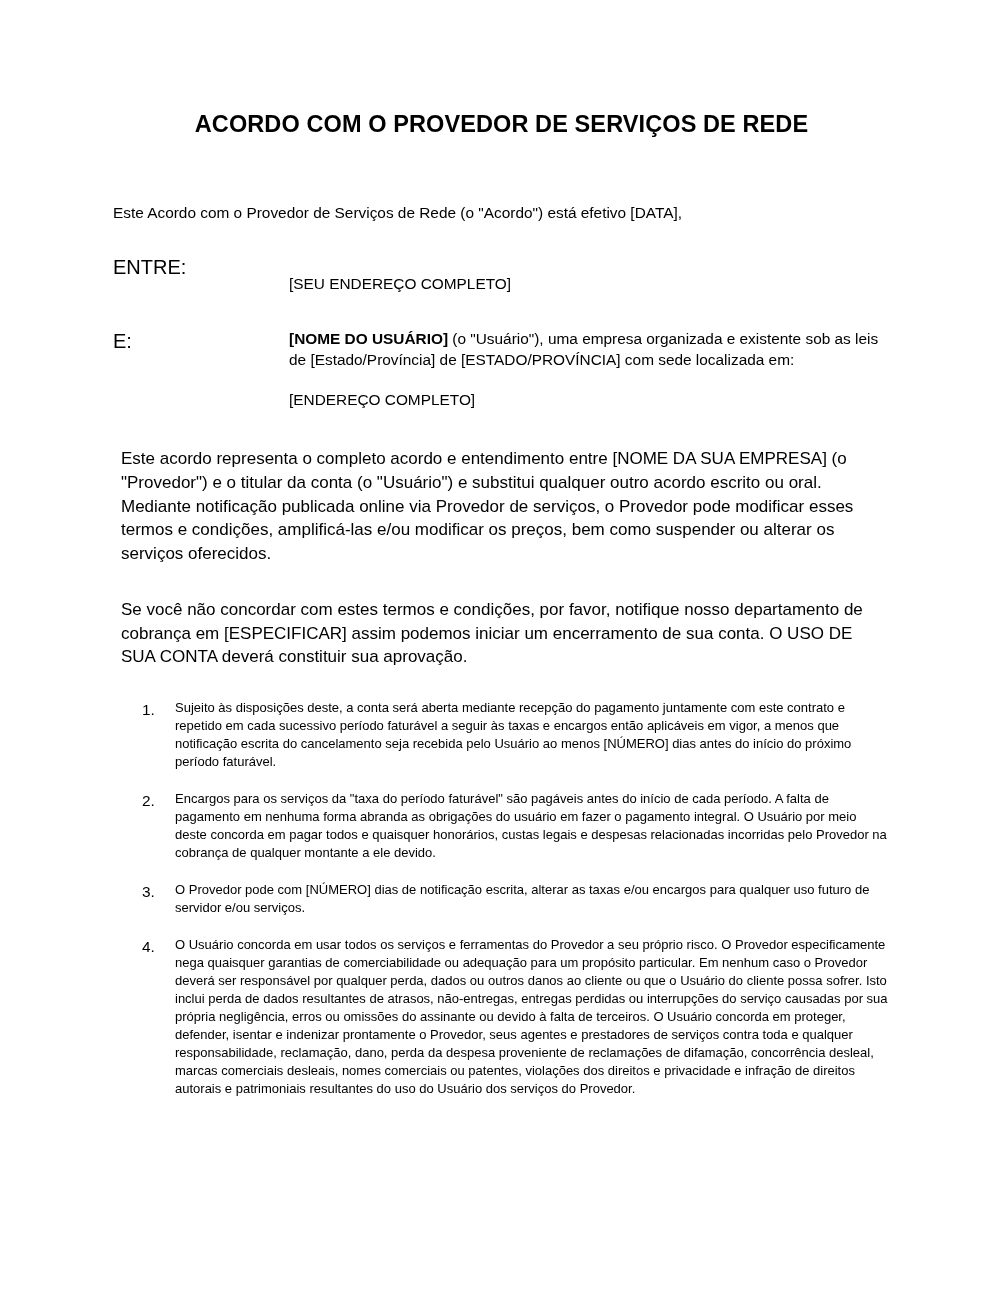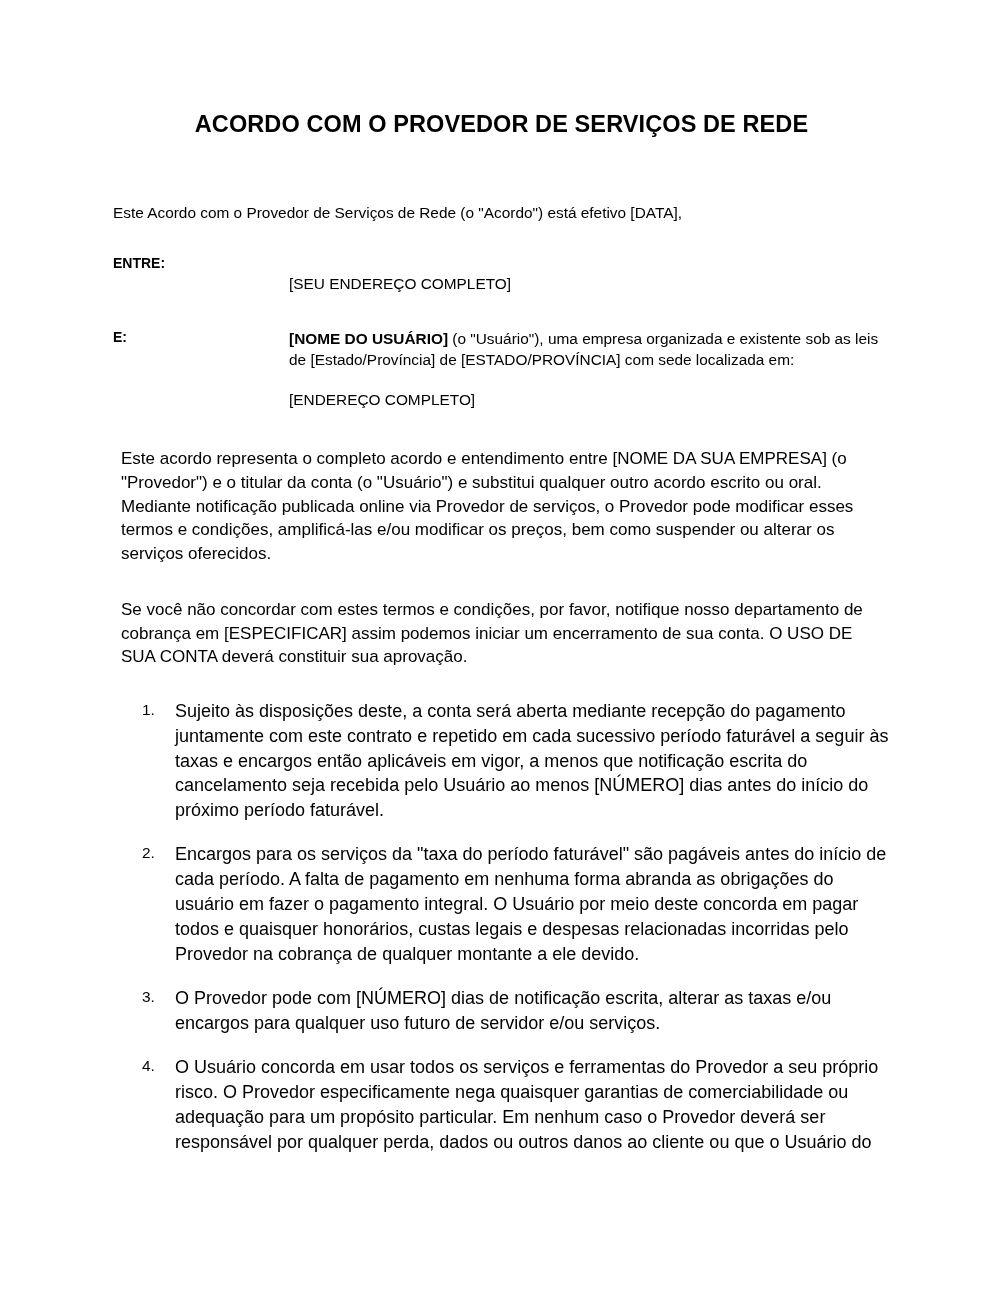--- a/index.html
+++ b/index.html
@@ -46,22 +46,22 @@
   .party-block {
     display: flex;
     align-items: flex-start;
     padding-top: 31px;
   }
   .party-block.second {
     padding-top: 33px;
   }
   .party-label {
     flex: 0 0 176px;
-    font-size: 14px;
-    font-weight: bold;
+    font-size: 20px;
+    font-weight: normal;
     line-height: 1.38;
   }
   .party-body {
     flex: 1 1 auto;
     font-size: 15.4px;
     line-height: 1.38;
   }
   .party-body .strong {
     font-weight: bold;
   }
@@ -83,21 +83,21 @@
     margin: 0;
     padding: 0;
     padding-top: 22px;
     list-style: none;
     counter-reset: term;
   }
   ol.terms > li {
     position: relative;
     counter-increment: term;
     padding-left: 62px;
-    font-size: 18px;
+    font-size: 13px;
     line-height: 1.385;
     margin-top: 19px;
   }
   ol.terms > li:first-child {
     margin-top: 0;
   }
   ol.terms > li::before {
     content: counter(term) ".";
     position: absolute;
     left: 29px;

